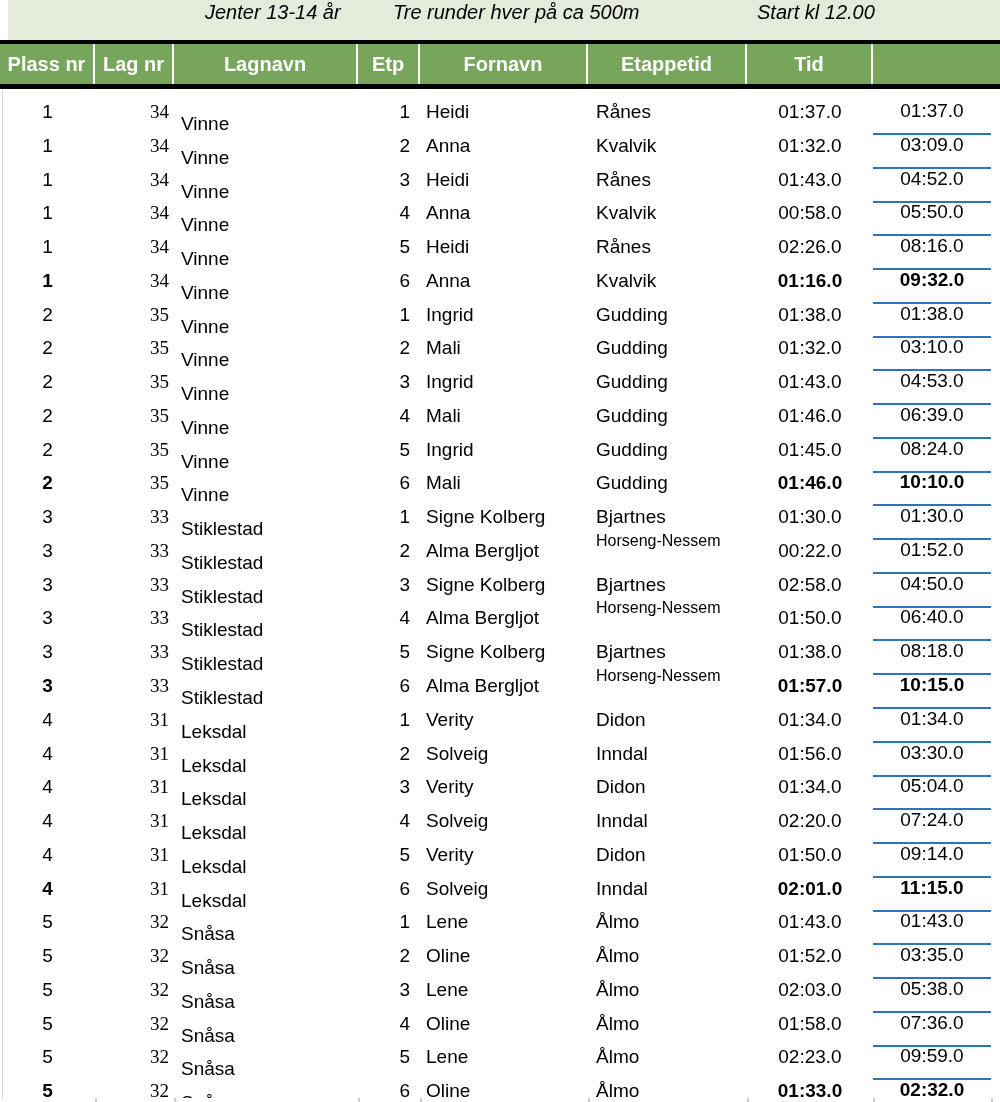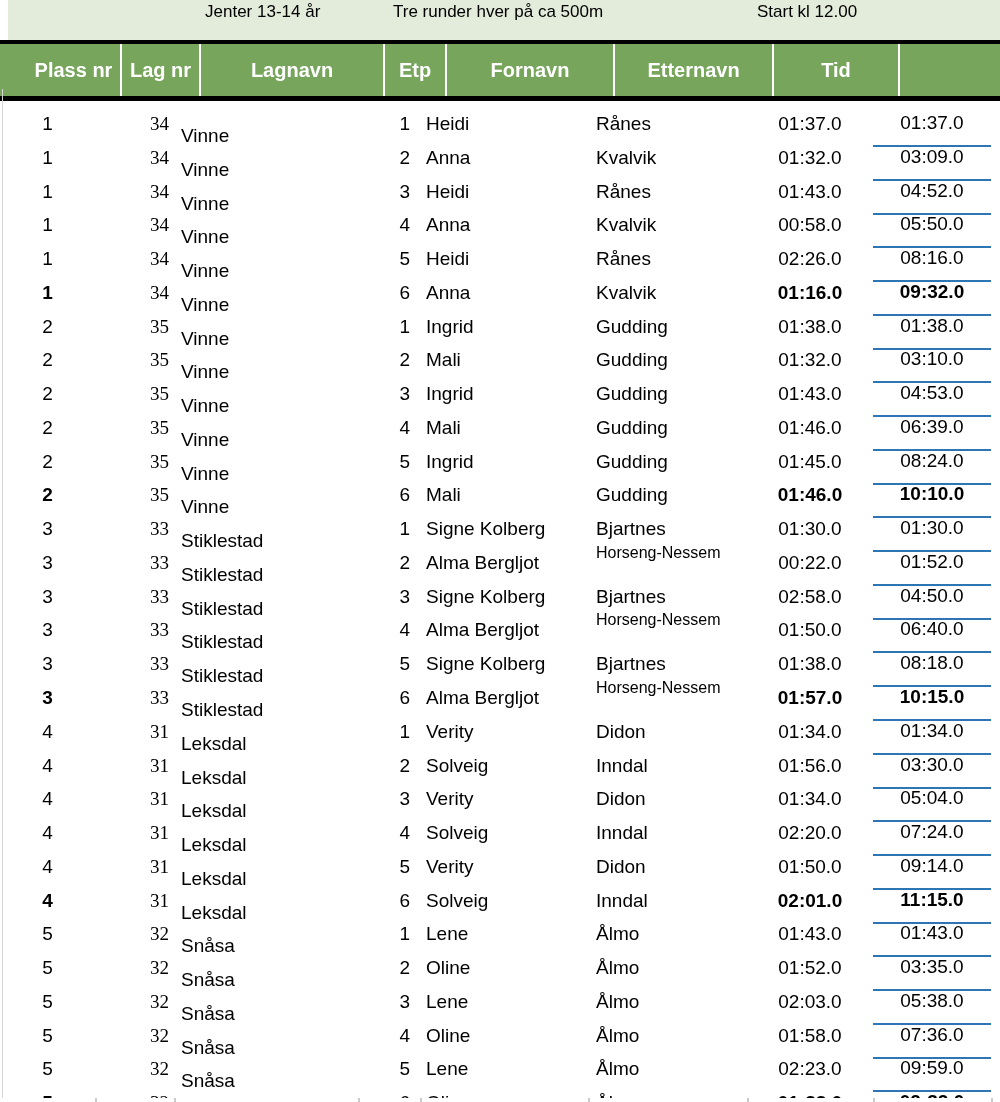--- a/index.html
+++ b/index.html
@@ -13,35 +13,35 @@
   body{
     width:1000px;height:1102px;position:relative;overflow:hidden;
     background:#ffffff;color:#000;
     font-family:"Liberation Sans","DejaVu Sans",sans-serif;
   }
   
   .band{height:40px;position:relative;background:#ffffff;}
   .band-fill{position:absolute;left:8px;right:0;top:0;bottom:0;background:var(--band-green);}
   .band-title{
     position:absolute;top:0;height:24px;display:flex;align-items:center;
-    font-size:17px;white-space:nowrap;
+    font-style:italic;font-size:20px;white-space:nowrap;
   }
   .t-category{left:205px;}
   .t-laps{left:393px;}
   .t-start{left:757px;}
   
   .bar-top{height:4px;background:var(--bar-black);}
   .bar-bottom{height:5px;background:var(--bar-black);}
   
   .grid9{
     display:grid;
     grid-template-columns:95px 79px 184px 62px 168px 159px 126px 118px 9px;
   }
   
-  .header-row{height:52px;background:var(--header-green);padding-left:27px;}
+  .header-row{height:40px;background:var(--header-green);}
   .hcell{
     display:flex;align-items:center;justify-content:center;box-sizing:border-box;
     color:#fff;font-weight:bold;font-size:20px;border-right:2px solid #fff;
     white-space:nowrap;overflow:hidden;
   }
   
   .row{height:33.766px;font-size:19px;}
   .cell{display:flex;align-items:center;box-sizing:border-box;white-space:nowrap;overflow:visible;}
   .c-plass{justify-content:center;}
   .c-lag{justify-content:flex-end;padding-right:5px;font-family:Liberation Serif, serif;}
@@ -71,21 +71,21 @@
 </div>
 
 <div class="bar-top"></div>
 
 <div class="header-row grid9">
     <div class="hcell">Plass nr</div>
     <div class="hcell">Lag nr</div>
     <div class="hcell">Lagnavn</div>
     <div class="hcell">Etp</div>
     <div class="hcell">Fornavn</div>
-    <div class="hcell">Etternavn</div>
+    <div class="hcell">Etappetid</div>
     <div class="hcell">Tid</div>
   </div>
 
 <div class="bar-bottom"></div>
 
 <div>
     <div class="row grid9">
     <div class="cell c-plass">1</div>
     <div class="cell c-lag">34</div>
     <div class="cell c-lagnavn">Vinne</div>

